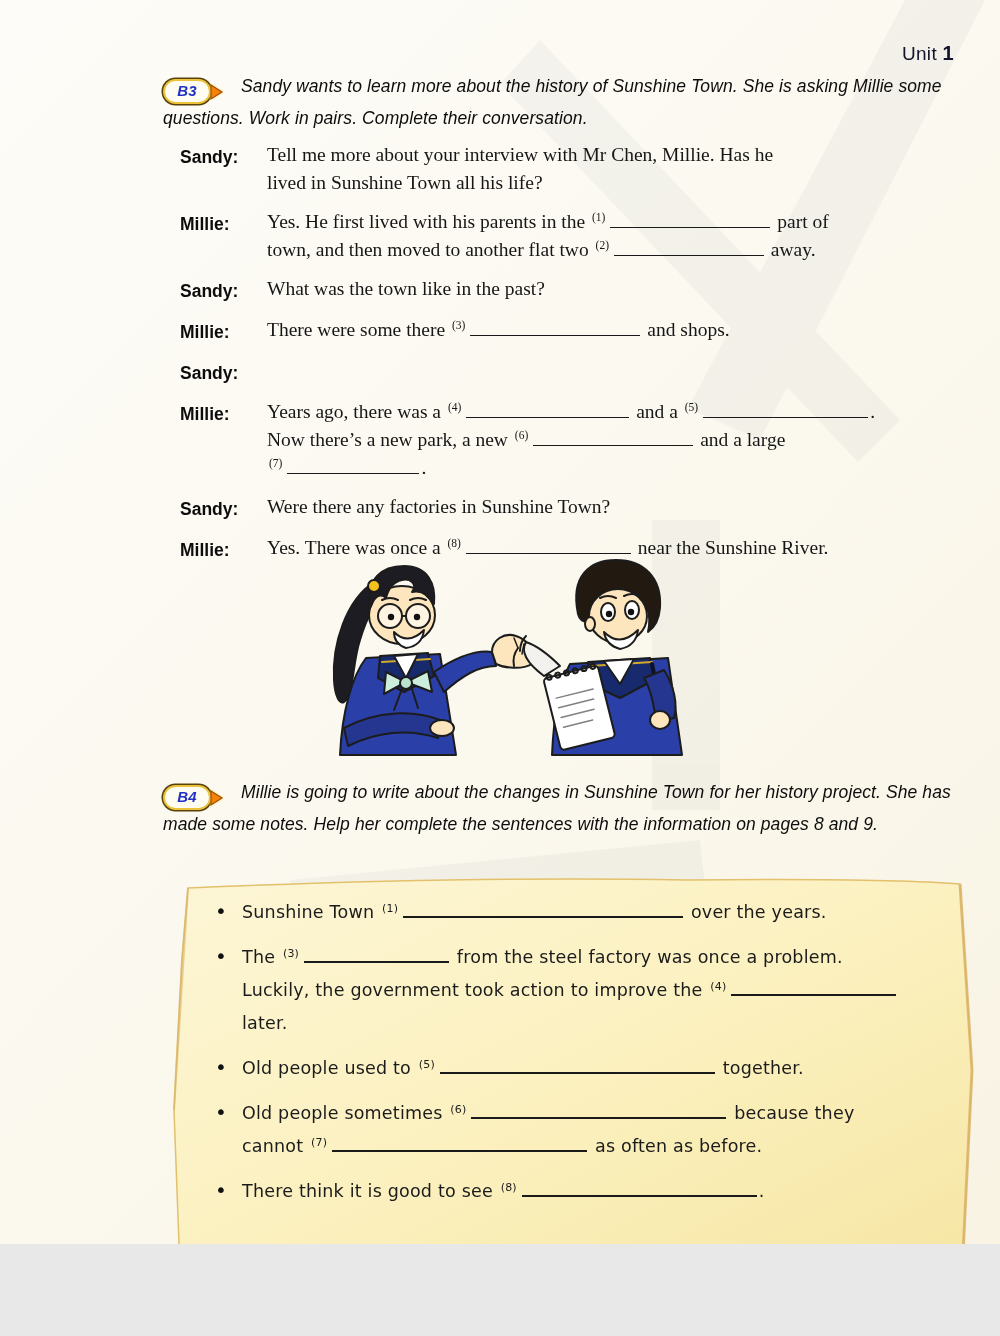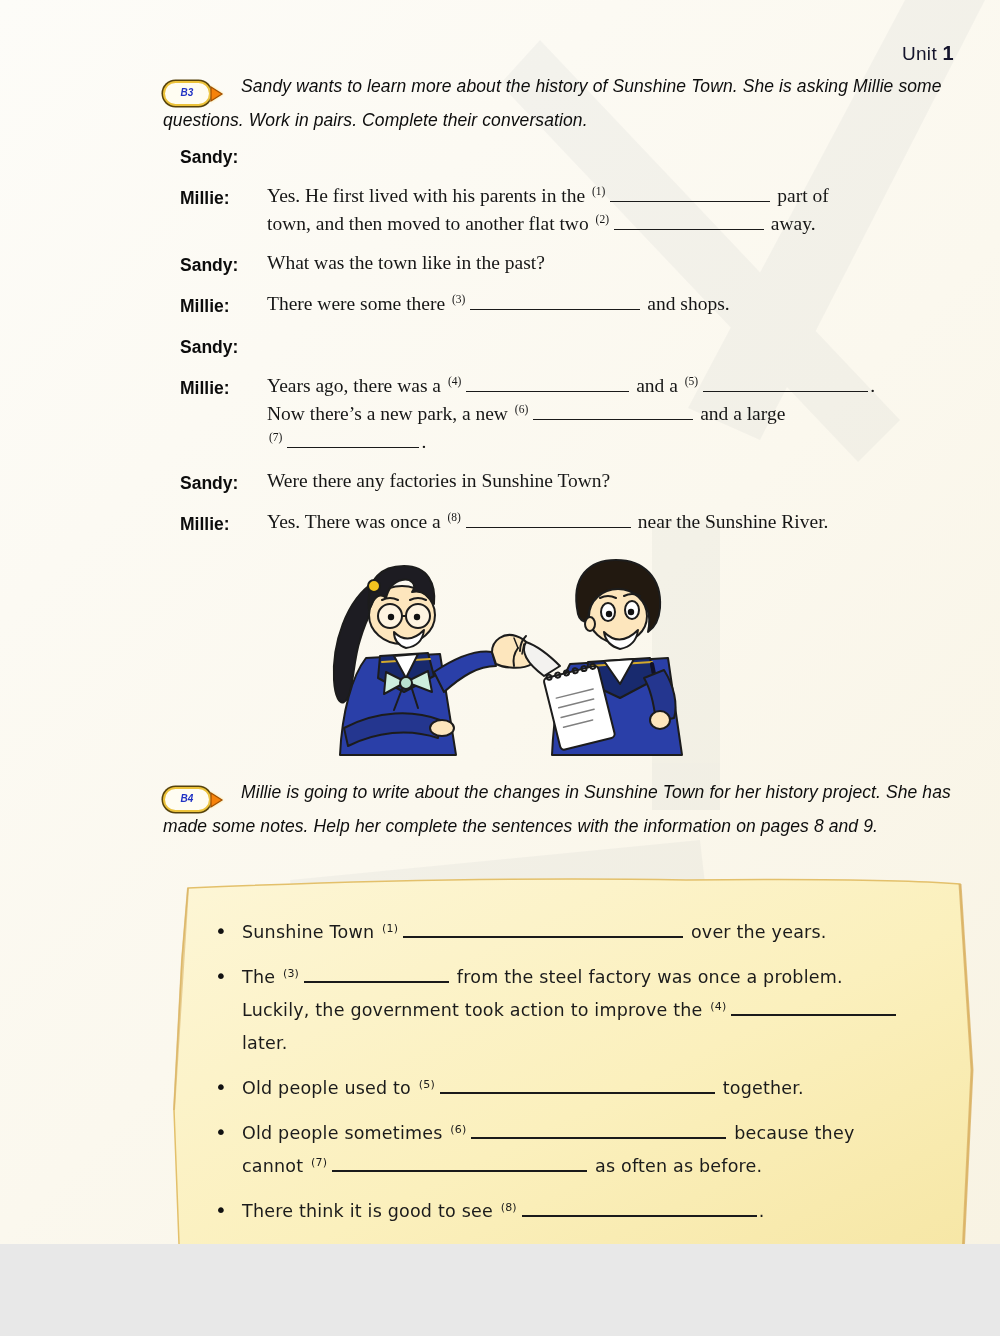--- a/index.html
+++ b/index.html
@@ -10,21 +10,21 @@
   }
   .watermark{position:absolute;left:0;top:0;pointer-events:none;}
   .unit{position:absolute;top:42px;right:46px;font-family:"Liberation Sans",sans-serif;
     font-size:19px;color:#14142c;letter-spacing:.3px;}
   .unit b{font-size:20px;}
   
   .badge{display:inline-flex;align-items:center;vertical-align:-4px;margin-right:12px;}
   .badge-pill{
     display:inline-block;background:#fffdf2;border:2.5px solid #ecc23a;border-radius:13px;
     box-shadow:0 0 0 1.5px #57430b;padding:0 9px 1px;min-width:26px;text-align:center;
-    color:#2133c4;font-family:"Liberation Sans",sans-serif;font-weight:bold;font-size:10px;line-height:20px;
+    color:#2133c4;font-family:"Liberation Sans",sans-serif;font-weight:bold;font-size:15px;line-height:20px;
   }
   .badge-arrow{margin-left:-3px;filter:drop-shadow(0 0 1px #f8df7a);}
   
   .instr{position:absolute;font-family:"Liberation Sans",sans-serif;font-style:italic;
     font-size:17.5px;line-height:29px;color:#0d0d0d;letter-spacing:.1px;}
   .instr-b3{left:163px;top:72px;width:800px;}
   .instr-b4{left:163px;top:778px;width:808px;}
   
   .dialogue{position:absolute;left:163px;top:141px;width:792px;font-size:19.5px;line-height:28px;margin-left:17px;}
   .turn{display:flex;margin-bottom:11px;}
@@ -33,21 +33,21 @@
   .speech{flex:1;}
   .blank{display:inline-block;border-bottom:1.7px solid #1a1a1a;height:.72em;margin:0 2px;}
   sup.bno{font-size:11.5px;line-height:0;vertical-align:7px;margin:0 3px 0 2px;}
   
   .illustration{position:absolute;left:282px;top:552px;}
   
   .note{position:absolute;left:166px;top:870px;width:816px;height:428px;}
   .note-bg{position:absolute;left:0;top:0;}
   .note-content{position:absolute;left:46px;top:26px;width:706px;
     font-family:"DejaVu Sans",sans-serif;font-size:17.5px;line-height:33px;
-    color:#1b1b1b;letter-spacing:.2px;margin-top:20px;}
+    color:#1b1b1b;letter-spacing:.2px;}
   .bullet{position:relative;padding-left:30px;margin-bottom:12px;}
   .bullet::before{content:"\2022";position:absolute;left:3px;top:-1px;font-size:20px;color:#111;}
   .note-content .blank{border-bottom-width:2px;height:.68em;}
   .note-content sup.bno{vertical-align:6px;font-size:11px;}
   
   .pageno{position:absolute;right:52px;top:1292px;font-family:"Liberation Serif",serif;
     font-weight:bold;font-size:25px;color:#0b0b0b;}
 </style>
 </head>
 <body>
@@ -75,20 +75,21 @@
       <svg class="badge-arrow" width="16" height="18" viewBox="0 0 16 18">
         <path d="M3 2 L14 9 L3 16 Z" fill="#f6820a" stroke="#a14e00" stroke-width="1.2"></path>
       </svg>
     </span>
     <span>Sandy wants to learn more about the history of Sunshine Town. She is asking Millie some questions. Work in pairs. Complete their conversation.</span>
   </div>
 
   <div class="dialogue">
       <div class="turn">
         <div class="speaker">Sandy:</div>
+        <div class="speech"><span>Tell me more about your interview with Mr Chen, Millie. Has he</span><br><span>lived in Sunshine Town all his life?</span></div>
       </div>
       <div class="turn">
         <div class="speaker">Millie:</div>
         <div class="speech"><span>Yes. He first lived with his parents in the </span><sup class="bno">(1)</sup><span class="blank" style="width: 160px;"></span><span> part of</span><br><span>town, and then moved to another flat two </span><sup class="bno">(2)</sup><span class="blank" style="width: 150px;"></span><span> away.</span></div>
       </div>
       <div class="turn">
         <div class="speaker">Sandy:</div>
         <div class="speech"><span>What was the town like in the past?</span></div>
       </div>
       <div class="turn">

